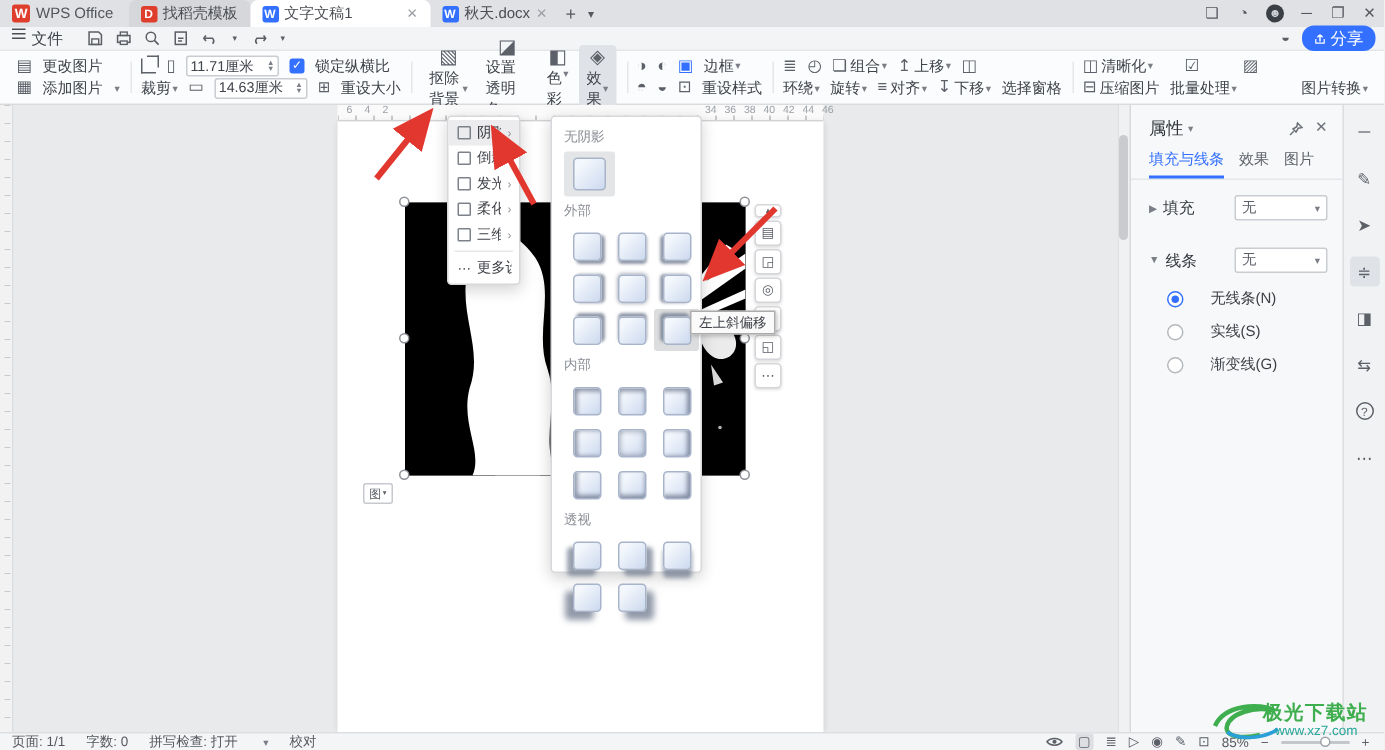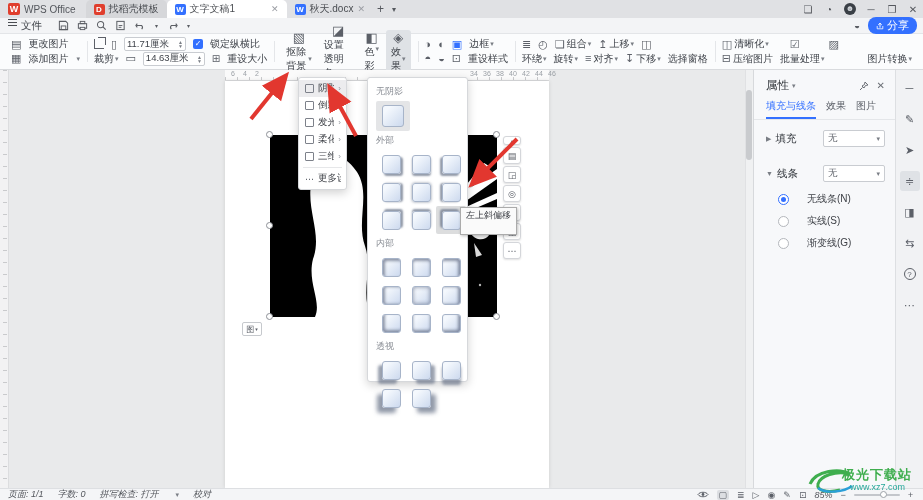--- a/index.html
+++ b/index.html
@@ -91,21 +91,21 @@
   .bigcell{ width:34px; height:30px; display:flex; align-items:center; justify-content:center; border-radius:2px; background:#e4e5e7; margin:1px 0 2px 0; }
   .bigcell .thumb{ width:22px; height:22px; }
   .o1{ box-shadow:2px 2px 2px rgba(110,120,140,.75); } .o2{ box-shadow:0 2px 2px rgba(110,120,140,.75); } .o3{ box-shadow:-2px 2px 2px rgba(110,120,140,.75); }
   .o4{ box-shadow:2px 0 2px rgba(110,120,140,.75); }  .o5{ box-shadow:0 0 3px rgba(110,120,140,.8); }   .o6{ box-shadow:-2px 0 2px rgba(110,120,140,.75); }
   .o7{ box-shadow:2px -2px 2px rgba(110,120,140,.75);} .o8{ box-shadow:0 -2px 2px rgba(110,120,140,.75);} .o9{ box-shadow:-2px -2px 2px rgba(110,120,140,.75); }
   .n1{ box-shadow:inset 2px 2px 3px rgba(90,100,125,.65); } .n2{ box-shadow:inset 0 2px 3px rgba(90,100,125,.65); } .n3{ box-shadow:inset -2px 2px 3px rgba(90,100,125,.65); }
   .n4{ box-shadow:inset 2px 0 3px rgba(90,100,125,.65); }  .n5{ box-shadow:inset 0 0 4px rgba(90,100,125,.7); }   .n6{ box-shadow:inset -2px 0 3px rgba(90,100,125,.65); }
   .n7{ box-shadow:inset 2px -2px 3px rgba(90,100,125,.65);} .n8{ box-shadow:inset 0 -2px 3px rgba(90,100,125,.65);} .n9{ box-shadow:inset -2px -2px 3px rgba(90,100,125,.65); }
   .p1{ box-shadow:-4px 4px 3px rgba(110,120,140,.7); } .p2{ box-shadow:4px 4px 3px rgba(110,120,140,.7); } .p3{ box-shadow:0 5px 3px rgba(110,120,140,.7); }
   .p4{ box-shadow:-5px 5px 4px rgba(110,120,140,.75); } .p5{ box-shadow:5px 5px 4px rgba(110,120,140,.75); }
-  .tooltip{ position:absolute; left:460px; top:207px; height:28px; padding:1px 5px; background:#fafafa; border:1px solid #ababab; font-size:9px; color:#3c3f45; z-index:55; white-space:nowrap; box-shadow:1px 1px 3px rgba(0,0,0,.25);text-align:right; }
+  .tooltip{ position:absolute; left:460px; top:207px; height:16px; padding:1px 5px; background:#fafafa; border:1px solid #ababab; font-size:9px; color:#3c3f45; z-index:55; white-space:nowrap; box-shadow:1px 1px 3px rgba(0,0,0,.25);text-align:right; }
 
   
   .panel{ position:absolute; left:753px; top:70px; width:142px; height:418px; background:#f7f8fa; border-left:1px solid #d7d9dc; z-index:10; }
   .panel-header{ display:flex; align-items:center; padding:8px 10px 4px 12px; font-size:11.5px; color:#2f3338; }
   .panel-header .ph-actions{ margin-left:auto; display:flex; gap:8px; color:#6b6f76; font-size:10px; align-items:center; }
   .panel-tabs{ display:flex; gap:10px; padding:2px 12px 6px 12px; border-bottom:1px solid #e4e6e9; font-size:10px; color:#5c6068; }
   .ptab.active{ color:#3370ff; position:relative; }
   .ptab.active::after{ content:""; position:absolute; left:0; right:0; bottom:-6px; height:2px; background:#3370ff; }
   .prow{ display:flex; align-items:center; padding:10px 10px 0 12px; font-size:10.5px; color:#33373d; }
   .prow .exp{ font-size:7px; color:#7a7e85; margin-right:4px; }
@@ -117,21 +117,21 @@
   .rdot.sel{ border-color:#3370ff; }
   .rdot.sel::after{ content:""; position:absolute; left:2px; top:2px; width:5px; height:5px; border-radius:50%; background:#3370ff; }
 
   
   .rail{ position:absolute; left:895px; top:70px; width:28px; height:418px; background:#f1f2f4; border-left:1px solid #dddfe2; z-index:11; display:flex; flex-direction:column; align-items:center; padding-top:8px; gap:11px; color:#5c6068; font-size:11px; }
   .rail .ritem{ width:20px; height:20px; display:flex; align-items:center; justify-content:center; border-radius:3px; }
   .rail .ritem.active{ background:#dfe2e6; }
   .qmark{ width:12px; height:12px; border:1px solid #5c6068; border-radius:50%; font-size:8px; line-height:11px; text-align:center; }
 
   
-  .statusbar{ position:absolute; left:0; top:488px; width:923px; height:12px; background:#f4f5f7; border-top:1px solid #dddfe2; display:flex; align-items:center; font-size:9px; color:#54575d;font-style:italic; }
+  .statusbar{ position:absolute; left:0; top:488px; width:923px; height:12px; background:#f4f5f7; border-top:1px solid #dddfe2; display:flex; align-items:center; font-size:9px; color:#54575d; }
   .sb-left{ display:flex; align-items:center; gap:14px; padding-left:8px; }
   .sb-right{ margin-left:auto; display:flex; align-items:center; gap:8px; padding-right:10px; }
   .sb-ic{ font-size:9px; color:#5c6068; }
   .sb-ic.pressed{ background:#dcdee2; border-radius:2px; padding:0 2px; }
   .slider{ width:46px; height:2px; background:#c3c6cb; border-radius:1px; position:relative; }
   .slider .sthumb{ position:absolute; left:26px; top:-3px; width:7px; height:7px; background:#fff; border:1px solid #9ea2a8; border-radius:50%; }
 
   
   .overlay{ position:absolute; left:0; top:0; width:923px; height:500px; z-index:60; pointer-events:none; }
   .watermark{ position:absolute; left:806px; top:460px; width:117px; height:40px; z-index:70; }

